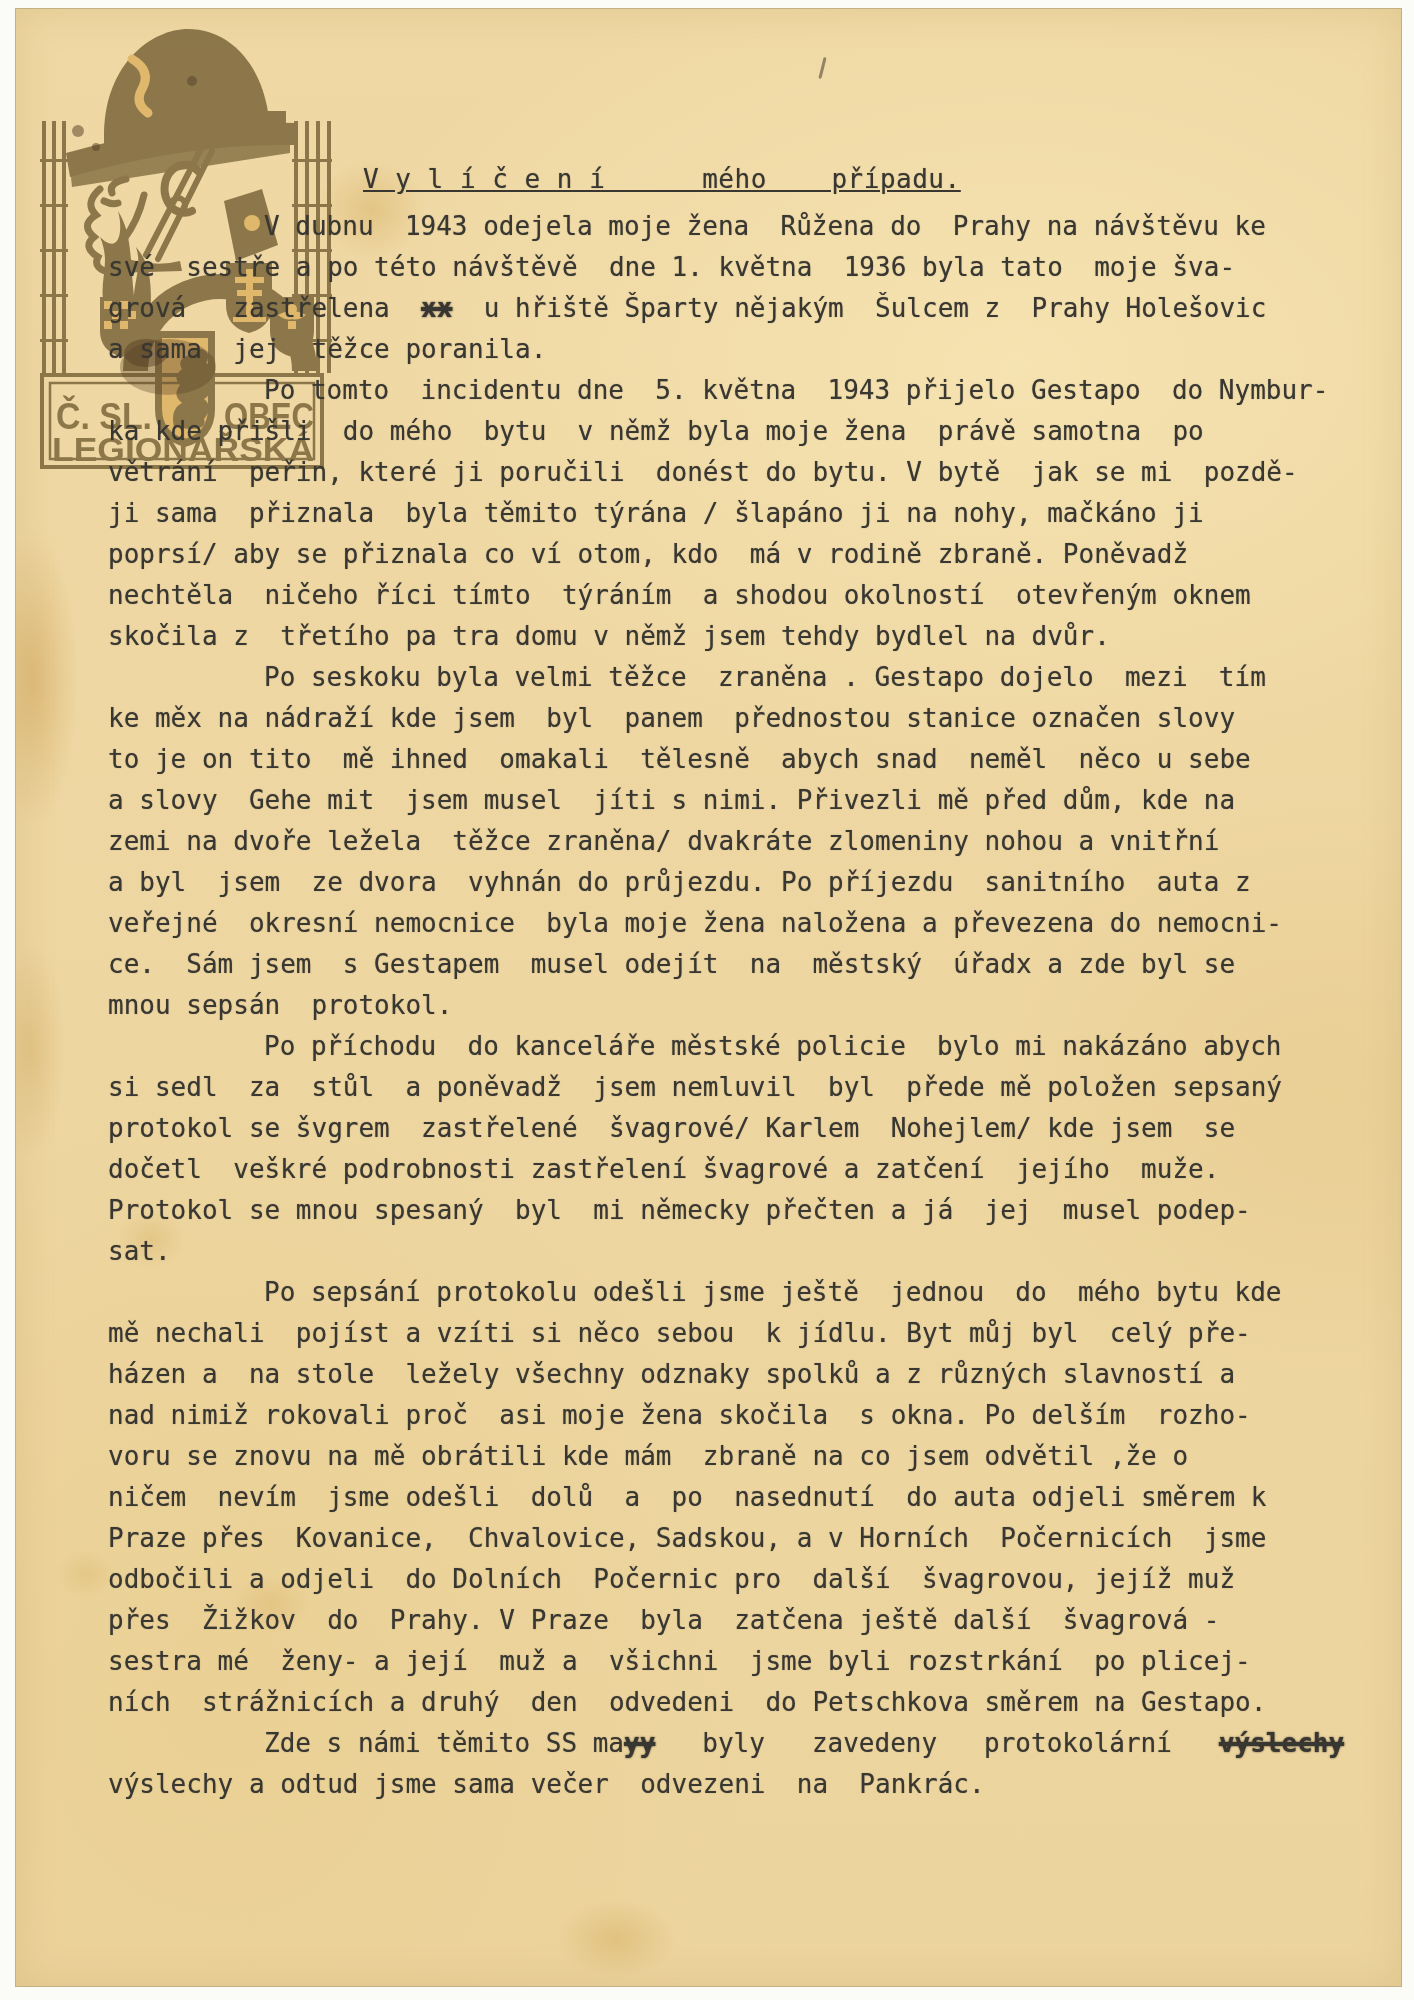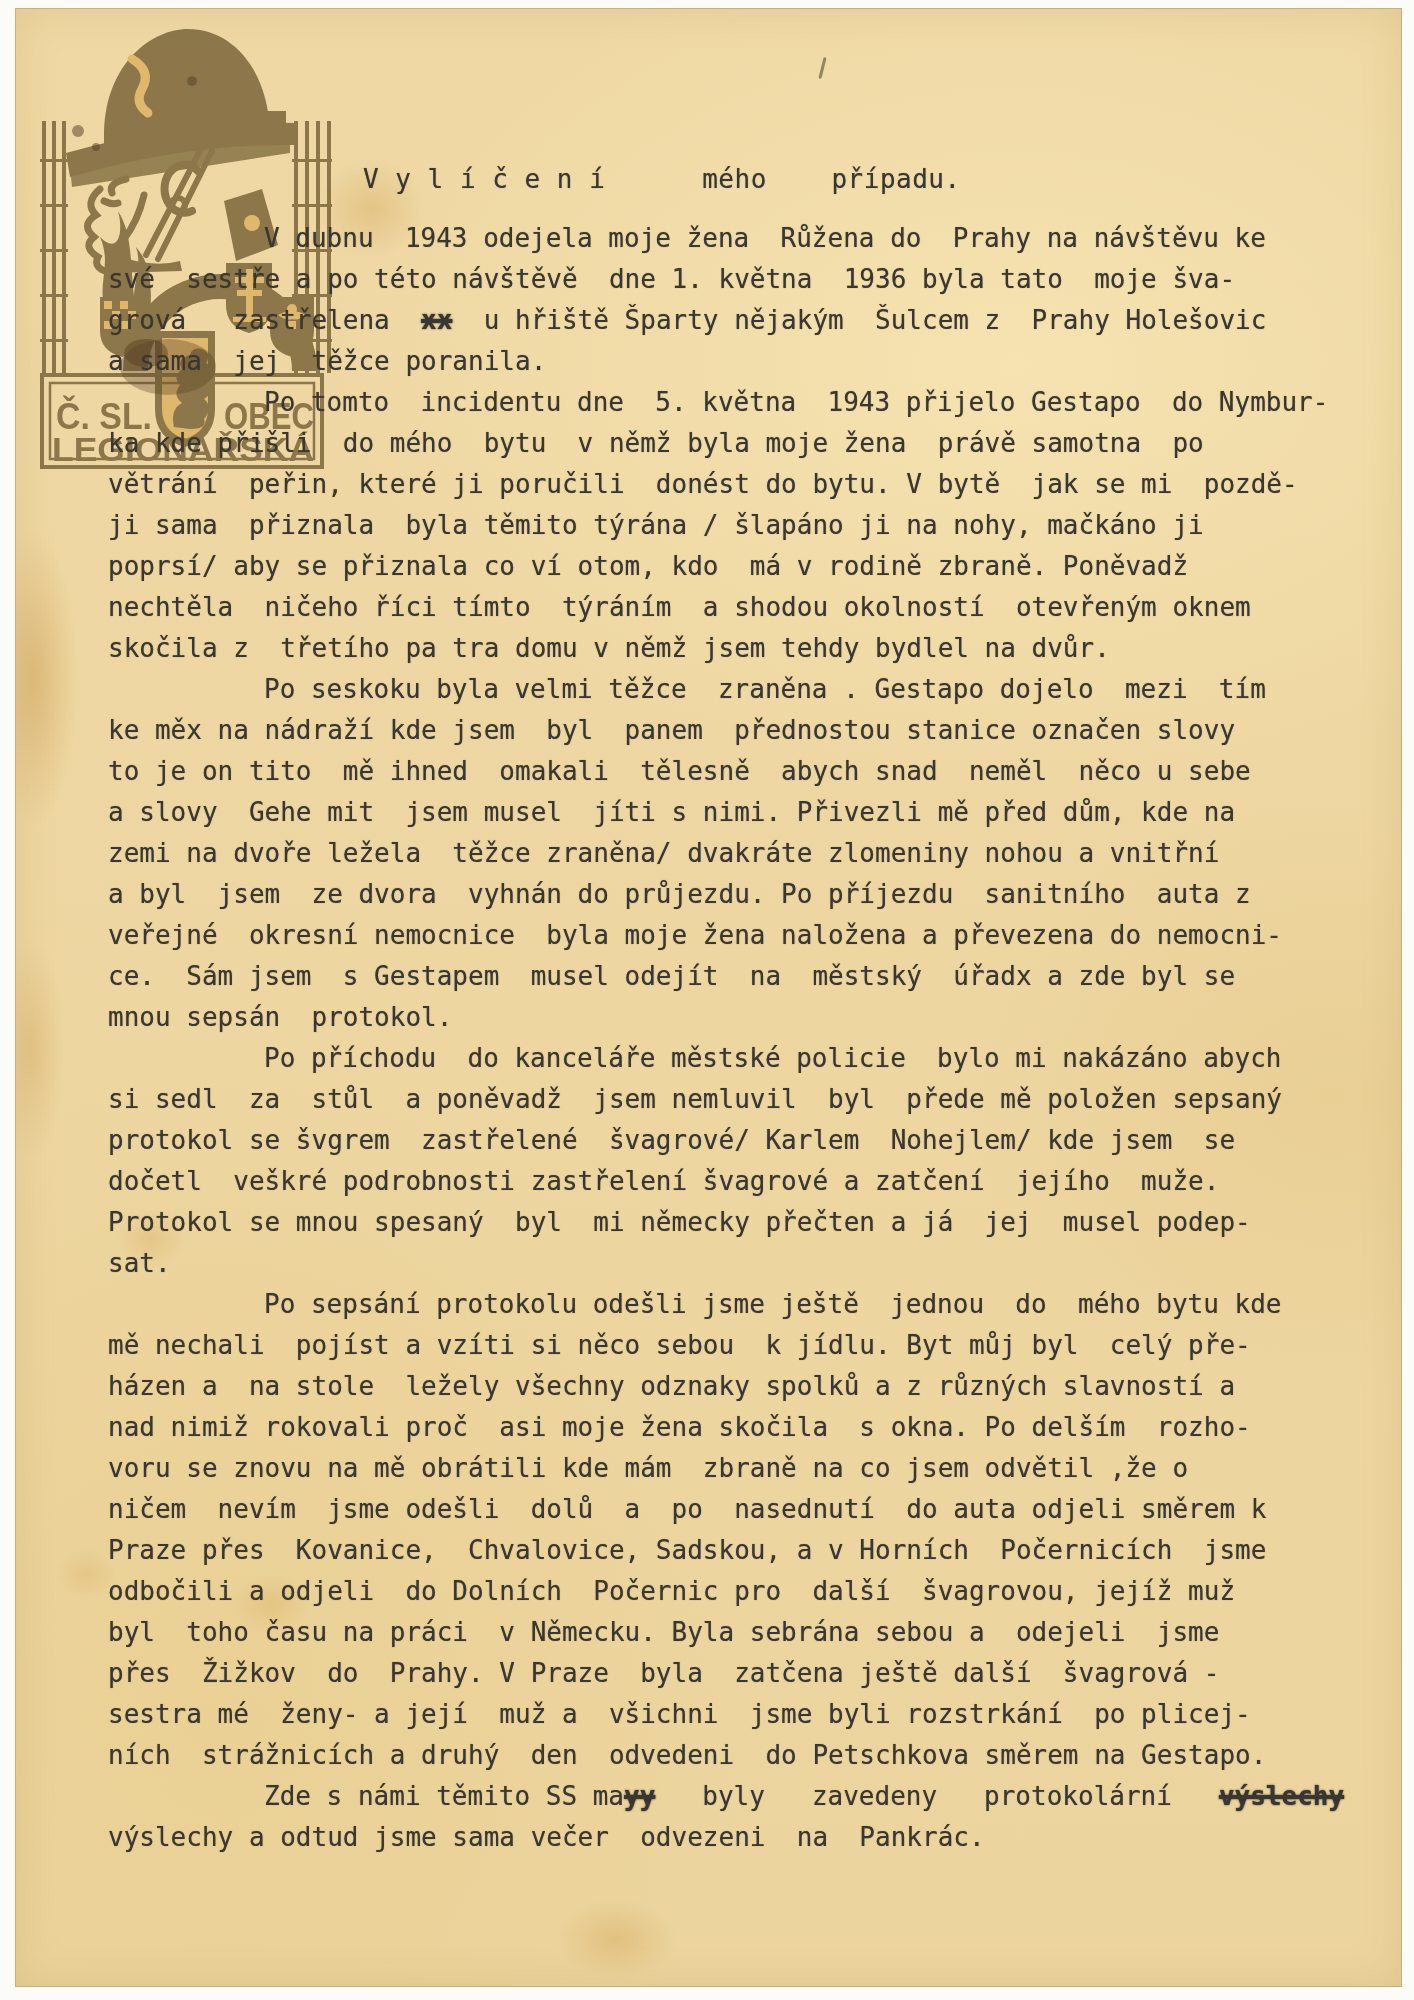--- a/index.html
+++ b/index.html
@@ -40,22 +40,23 @@
   .textblock{
     position:absolute;left:92px;top:150px;width:1290px;
     color:#393731;
     font-size:26px;
     text-shadow:0 0 1px rgba(57,55,49,.55);
   }
   .doc-title{
     white-space:pre;
     padding-left:255px;
     height:41px;line-height:41px;
-    margin-bottom:18px;
+    margin-bottom:6px;
     letter-spacing:.5px;
+    text-decoration:underline;
   }
   .line{white-space:pre;height:41px;line-height:41px;}
   .line.indent{padding-left:156px;}
   .struck{
     font-weight:bold;
     text-decoration:line-through;
     text-decoration-thickness:4px;
     text-shadow:0 0 2px rgba(40,38,32,.8);
   }
 </style>
@@ -212,21 +213,20 @@
         <div class="line"><span>Protokol se mnou spesaný  byl  mi německy přečten a já  jej  musel podep-</span></div>
         <div class="line"><span>sat.</span></div>
         <div class="line indent"><span>Po sepsání protokolu odešli jsme ještě  jednou  do  mého bytu kde</span></div>
         <div class="line"><span>mě nechali  pojíst a vzíti si něco sebou  k jídlu. Byt můj byl  celý pře-</span></div>
         <div class="line"><span>házen a  na stole  ležely všechny odznaky spolků a z různých slavností a</span></div>
         <div class="line"><span>nad nimiž rokovali proč  asi moje žena skočila  s okna. Po delším  rozho-</span></div>
         <div class="line"><span>voru se znovu na mě obrátili kde mám  zbraně na co jsem odvětil ,že o</span></div>
         <div class="line"><span>ničem  nevím  jsme odešli  dolů  a  po  nasednutí  do auta odjeli směrem k</span></div>
         <div class="line"><span>Praze přes  Kovanice,  Chvalovice, Sadskou, a v Horních  Počernicích  jsme</span></div>
         <div class="line"><span>odbočili a odjeli  do Dolních  Počernic pro  další  švagrovou, jejíž muž</span></div>
-        <div class="line"><span>byl  toho času na práci  v Německu. Byla sebrána sebou a  odejeli  jsme</span></div>
         <div class="line"><span>přes  Žižkov  do  Prahy. V Praze  byla  zatčena ještě další  švagrová -</span></div>
         <div class="line"><span>sestra mé  ženy- a její  muž a  všichni  jsme byli rozstrkání  po plicej-</span></div>
         <div class="line"><span>ních  strážnicích a druhý  den  odvedeni  do Petschkova směrem na Gestapo.</span></div>
         <div class="line indent"><span>Zde s námi těmito SS ma</span><span class="struck">yy</span><span>   byly   zavedeny   protokolární   </span><span class="struck">výslechy</span></div>
         <div class="line"><span>výslechy a odtud jsme sama večer  odvezeni  na  Pankrác.</span></div>
       </div>
   </div>
 
 </div>
 

